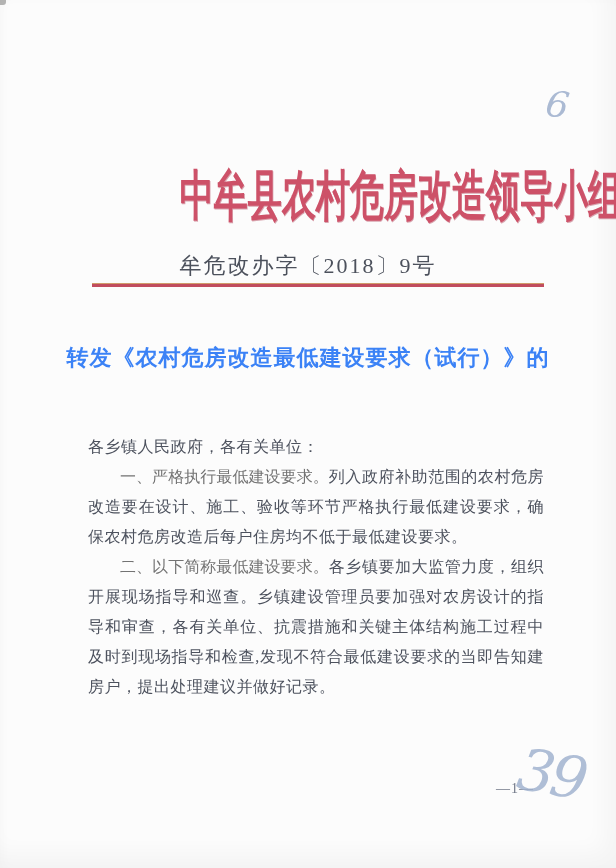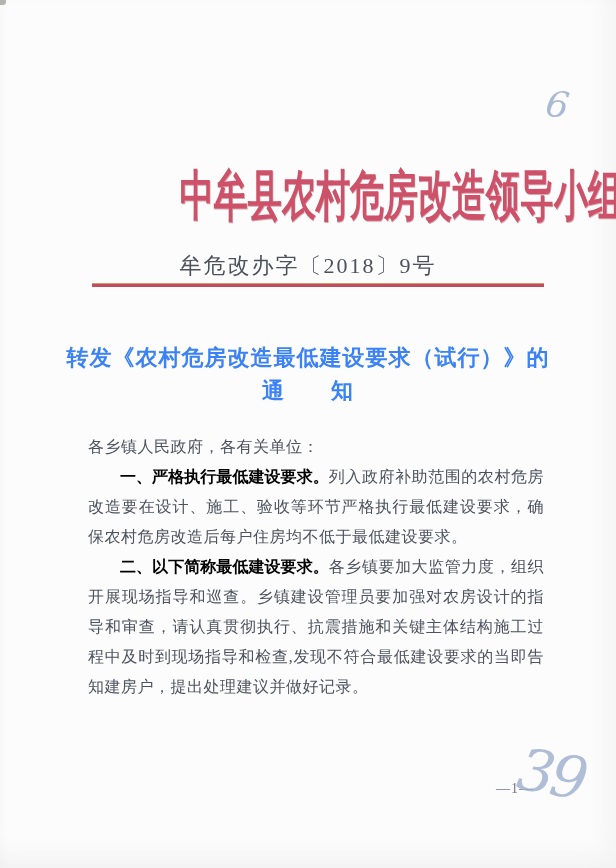--- a/index.html
+++ b/index.html
@@ -85,22 +85,22 @@
     font-size: 16px;
     line-height: 30px;
     color: #4d525e;
     text-align: justify;
     letter-spacing: 0.5px;
     font-family: "Liberation Serif", serif;
   }
   .body-text p { margin: 0; text-indent: 2em; }
   .body-text p.no-indent { text-indent: 0; }
   .para-lead {
-    font-weight: bold;
-    color: #000000;
+    font-weight: normal;
+    color: #737373;
     font-family: "Liberation Sans", sans-serif;
     letter-spacing: 0;
     margin-top: 32px;
   }
   .page-number {
     position: absolute; left: 470px; top: 781px;
     width: 90px; text-align: center;
     font-size: 14px;
     letter-spacing: 1px;
     color: #707787;
@@ -119,26 +119,25 @@
   <div class="org-title-wrap">
     <span class="org-title">中牟县农村危房改造领导小组办公室文件</span>
   </div>
 
   <div class="doc-number">牟危改办字〔2018〕9号</div>
 
   <div class="red-rule"></div>
 
   <div class="doc-title">
     <div>转发《农村危房改造最低建设要求（试行）》的</div>
-    <div>通　　知</div>
   </div>
 
   <div class="body-text">
     <p class="no-indent">各乡镇人民政府，各有关单位：</p>
     <p><span class="para-lead">一、严格执行最低建设要求。</span><span>列入政府补助范围的农村危房改造要在设计、施工、验收等环节严格执行最低建设要求，确保农村危房改造后每户住房均不低于最低建设要求。</span></p>
-    <p><span class="para-lead">二、以下简称最低建设要求。</span><span>各乡镇要加大监管力度，组织开展现场指导和巡查。乡镇建设管理员要加强对农房设计的指导和审查，请认真贯彻执行、抗震措施和关键主体结构施工过程中及时到现场指导和检查,发现不符合最低建设要求的当即告知建房户，提出处理建议并做好记录。</span></p>
+    <p><span class="para-lead">二、以下简称最低建设要求。</span><span>各乡镇要加大监管力度，组织开展现场指导和巡查。乡镇建设管理员要加强对农房设计的指导和审查，各有关单位、抗震措施和关键主体结构施工过程中及时到现场指导和检查,发现不符合最低建设要求的当即告知建房户，提出处理建议并做好记录。</span></p>
   </div>
 
   <div class="page-number">—1—</div>
 
   <div class="hand-mark hand-thirtynine">39</div>
 
 </div>
 
 </body></html>

